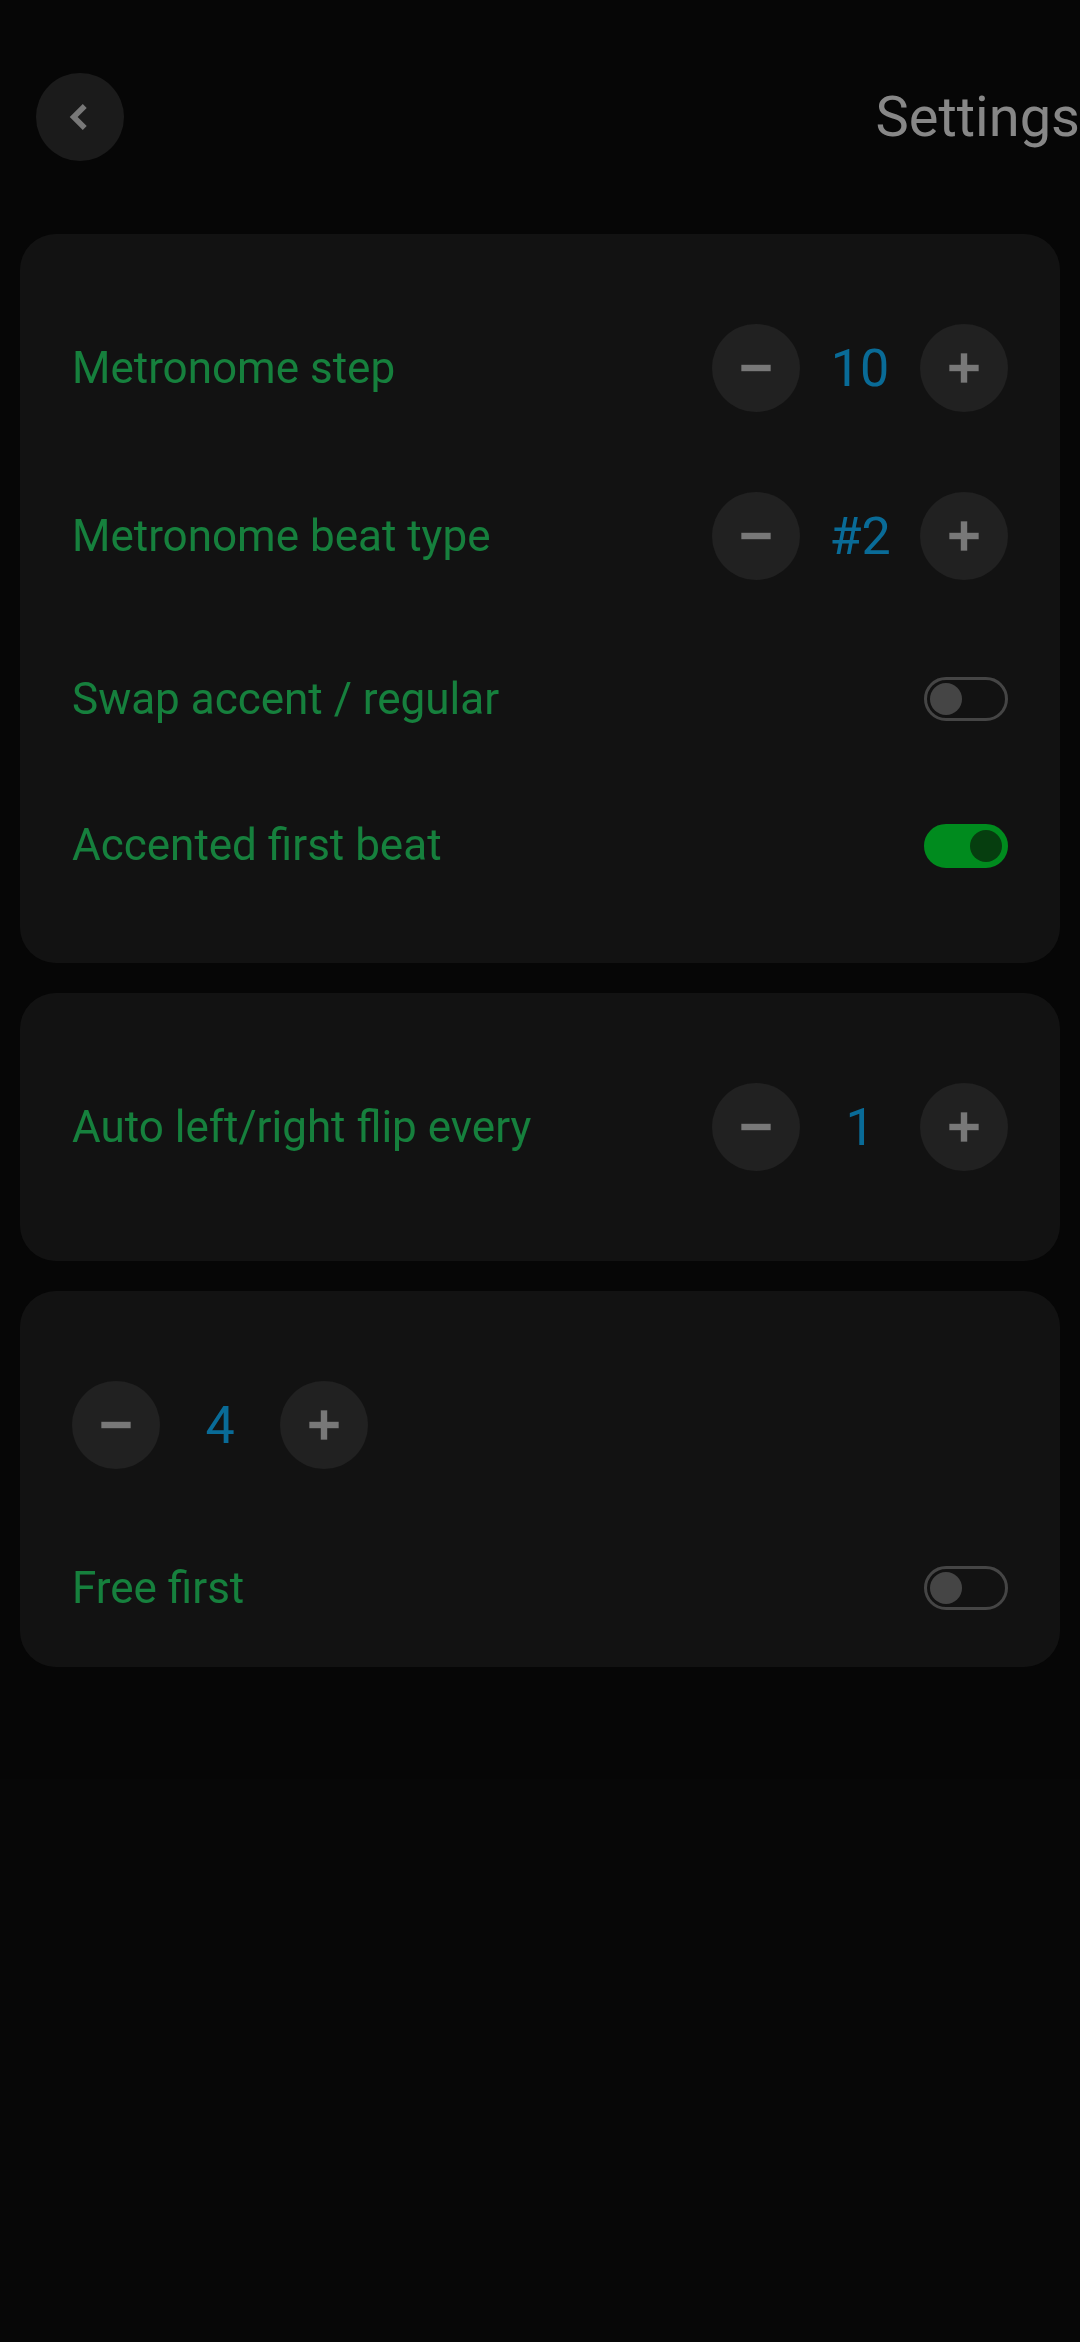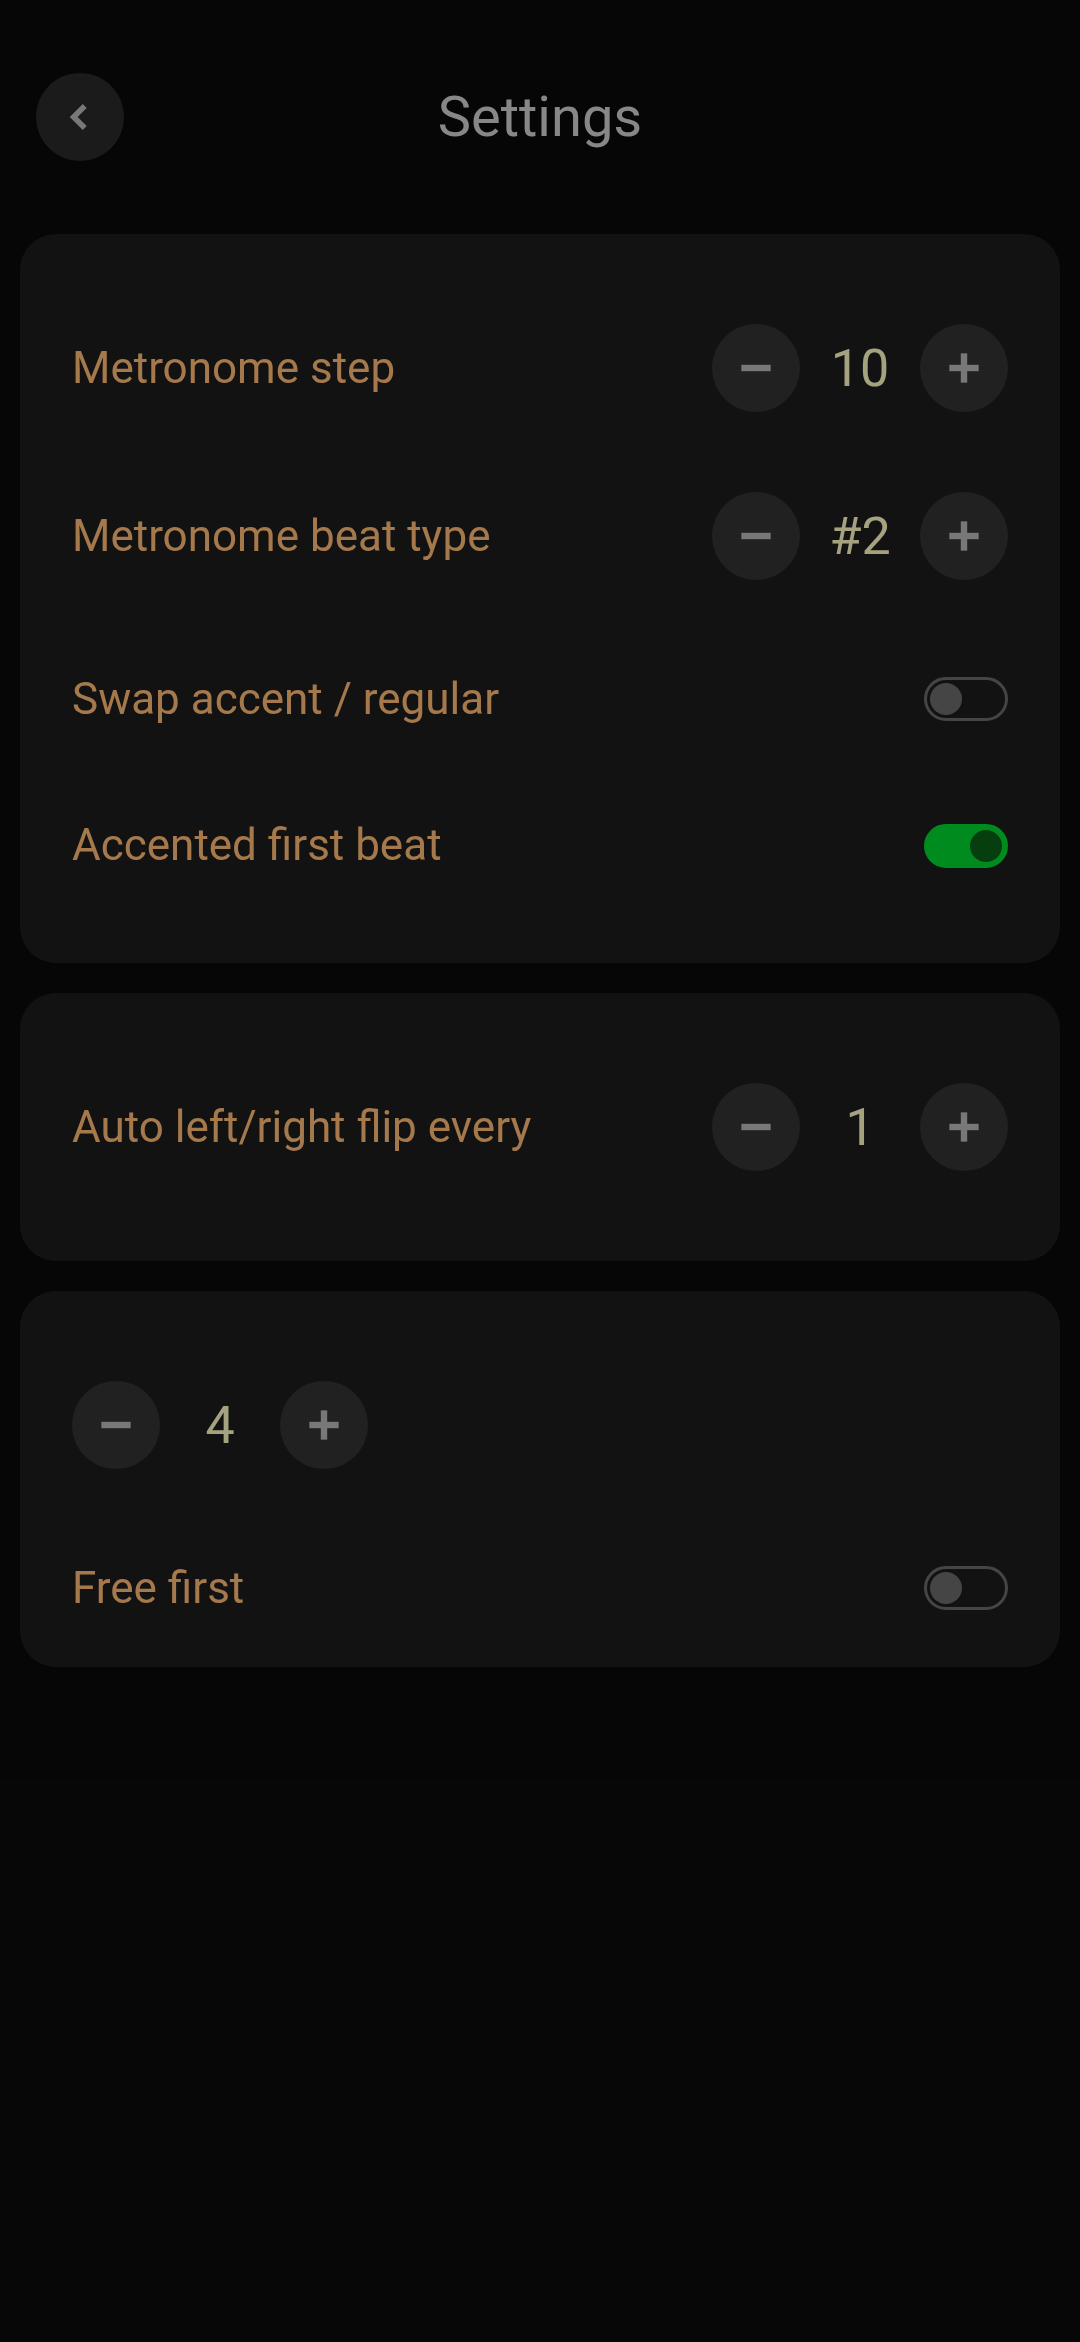--- a/index.html
+++ b/index.html
@@ -43,21 +43,21 @@
     width: 38px;
     height: 38px;
     stroke: #b8b8b8;
     stroke-width: 3.5;
     fill: none;
   }
   .header-title {
     position: absolute;
     left: 0;
     right: 0;
-    text-align: center;
+    text-align: right;
     font-size: 56px;
     font-weight: 400;
     color: #d0d0d0;
     pointer-events: none;
   }
   .content {
     padding: 0 20px;
   }
   .card {
     background: #1d1d1d;
@@ -74,21 +74,21 @@
   }
   .row:first-child {
     padding-top: 90px;
   }
   .row:last-child {
     padding-bottom: 90px;
   }
   .row-label {
     font-size: 44px;
     font-weight: 400;
-    color: #fdba74;
+    color: #22c55e;
     line-height: 1.25;
     flex: 1;
     padding-right: 20px;
   }
   .stepper {
     display: flex;
     align-items: center;
     gap: 0;
   }
   .step-btn {
@@ -105,21 +105,21 @@
     height: 44px;
     stroke: #b8b8b8;
     stroke-width: 3.5;
     fill: none;
   }
   .step-value {
     min-width: 120px;
     text-align: center;
     font-size: 52px;
     font-weight: 400;
-    color: #fef9c3;
+    color: #0ea5e9;
   }
   .toggle {
     width: 84px;
     height: 44px;
     border-radius: 22px;
     position: relative;
   }
   .toggle-off {
     background: #1d1d1d;
     border: 3px solid #6a6a6a;

